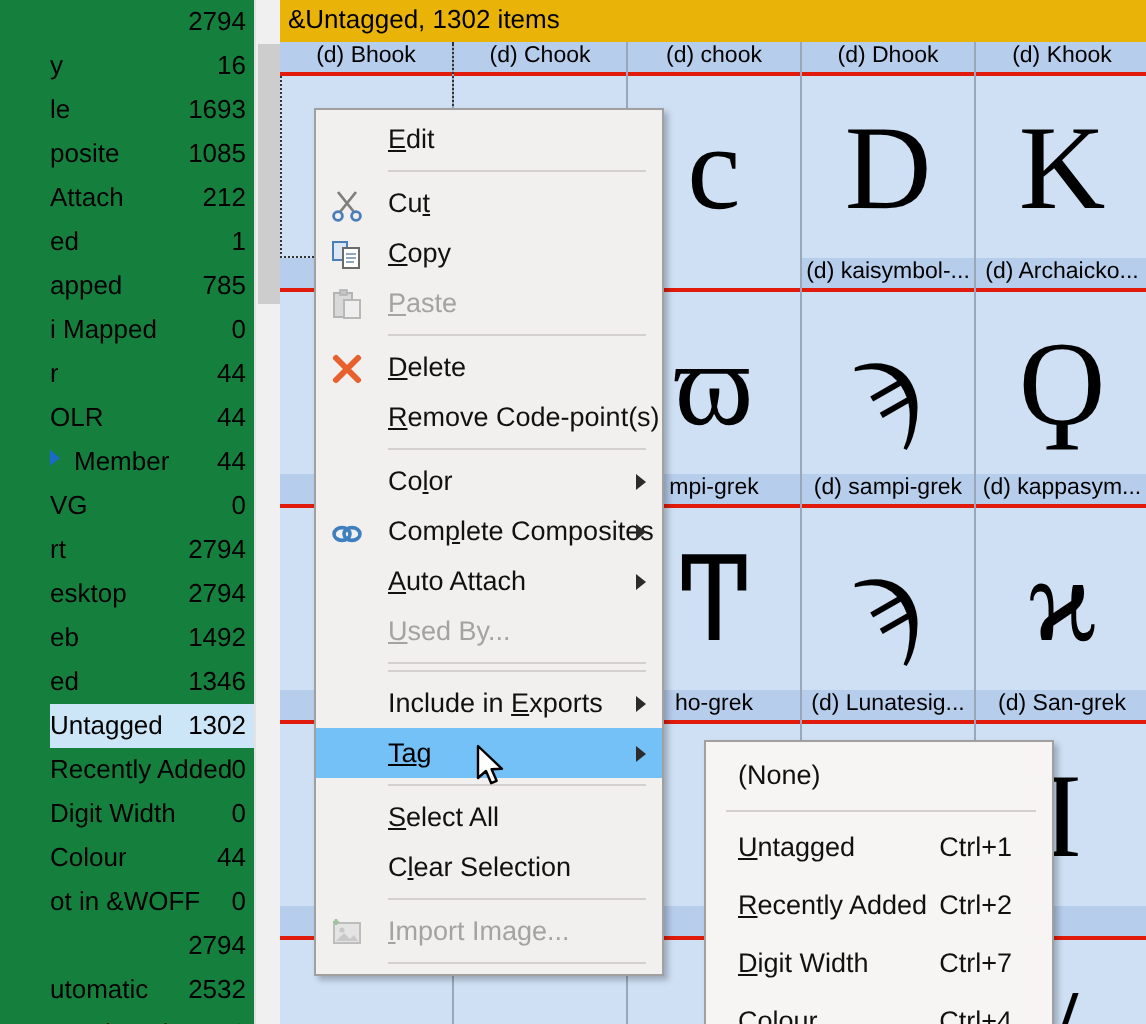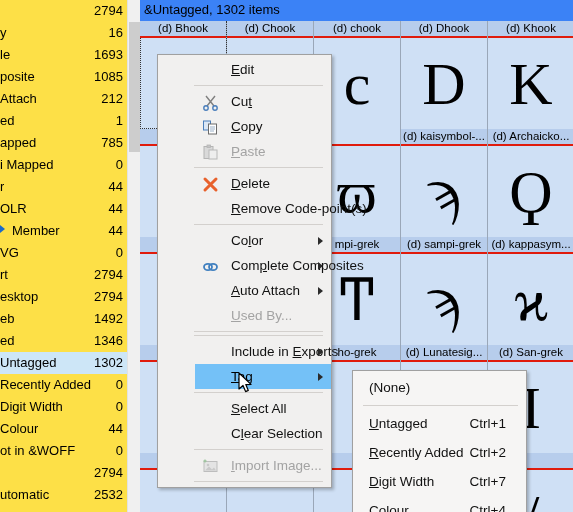--- a/index.html
+++ b/index.html
@@ -6,21 +6,21 @@
   html,body {
     width:573px; height:512px; overflow:hidden;
     font-family:"Liberation Sans", sans-serif;
     background:#ffffff;
   }
   #root { position:relative; width:573px; height:512px; overflow:hidden; background:#fff; }
 
   
   #sidebar {
     position:absolute; left:0; top:0; width:127px; height:512px;
-    background:#fde047; overflow:hidden;
+    background:#15803d; overflow:hidden;padding-left:25px;
   }
   .side-row {
     position:relative; height:22px; line-height:22px;
     font-size:13px; color:#000; white-space:nowrap;
   }
   .side-row.sel { background:#cde6f7; }
   .side-label {
     position:absolute; left:0; top:0; height:22px;
     white-space:nowrap; overflow:hidden;
   }
@@ -38,21 +38,21 @@
     position:absolute; left:127px; top:0; width:13px; height:512px;
     background:#f0f0f0; border-left:1px solid #e2e2e2;
   }
   #vscroll .thumb {
     position:absolute; left:1px; width:11px; background:#cdcdcd; border-radius:0;
   }
 
   
   #grid {
     position:absolute; left:140px; top:0; right:0; bottom:0;
-    background:#3b82f6; overflow:hidden;
+    background:#eab308; overflow:hidden;
   }
   #grid-title {
     position:absolute; left:4px; top:2px; font-size:13px; color:#000;
     white-space:nowrap;
   }
   #cells { position:absolute; left:0; top:21px; right:0; bottom:0; }
 
   .gcell {
     position:absolute; width:87px; height:108px;
     background:#cfe0f5;
@@ -82,21 +82,21 @@
     box-shadow:2px 2px 3px rgba(0,0,0,0.25);
     padding:2px 0; z-index:40;
   }
   #ctxmenu .gutter {
     position:absolute; left:1px; top:1px; bottom:1px; width:28px;
     background:#f1f0ef;
   }
   .mi {
     position:relative; height:25px; line-height:25px;
     font-size:13.5px; color:#111; padding-left:36px; padding-right:18px;
-    white-space:nowrap; z-index:2;margin-left:37px;
+    white-space:nowrap; z-index:2;
   }
   .mi.dis { color:#a3a3a3; }
   .mi.hl { background:#74c1f7; color:#000;text-decoration:underline; }
   .mi .arrow {
     position:absolute; right:8px; top:50%; margin-top:-4px;
     width:0;height:0; border-left:5px solid #2b2b2b;
     border-top:4px solid transparent; border-bottom:4px solid transparent;
   }
   .mi .ico {
     position:absolute; left:7px; top:50%; margin-top:-8px;

